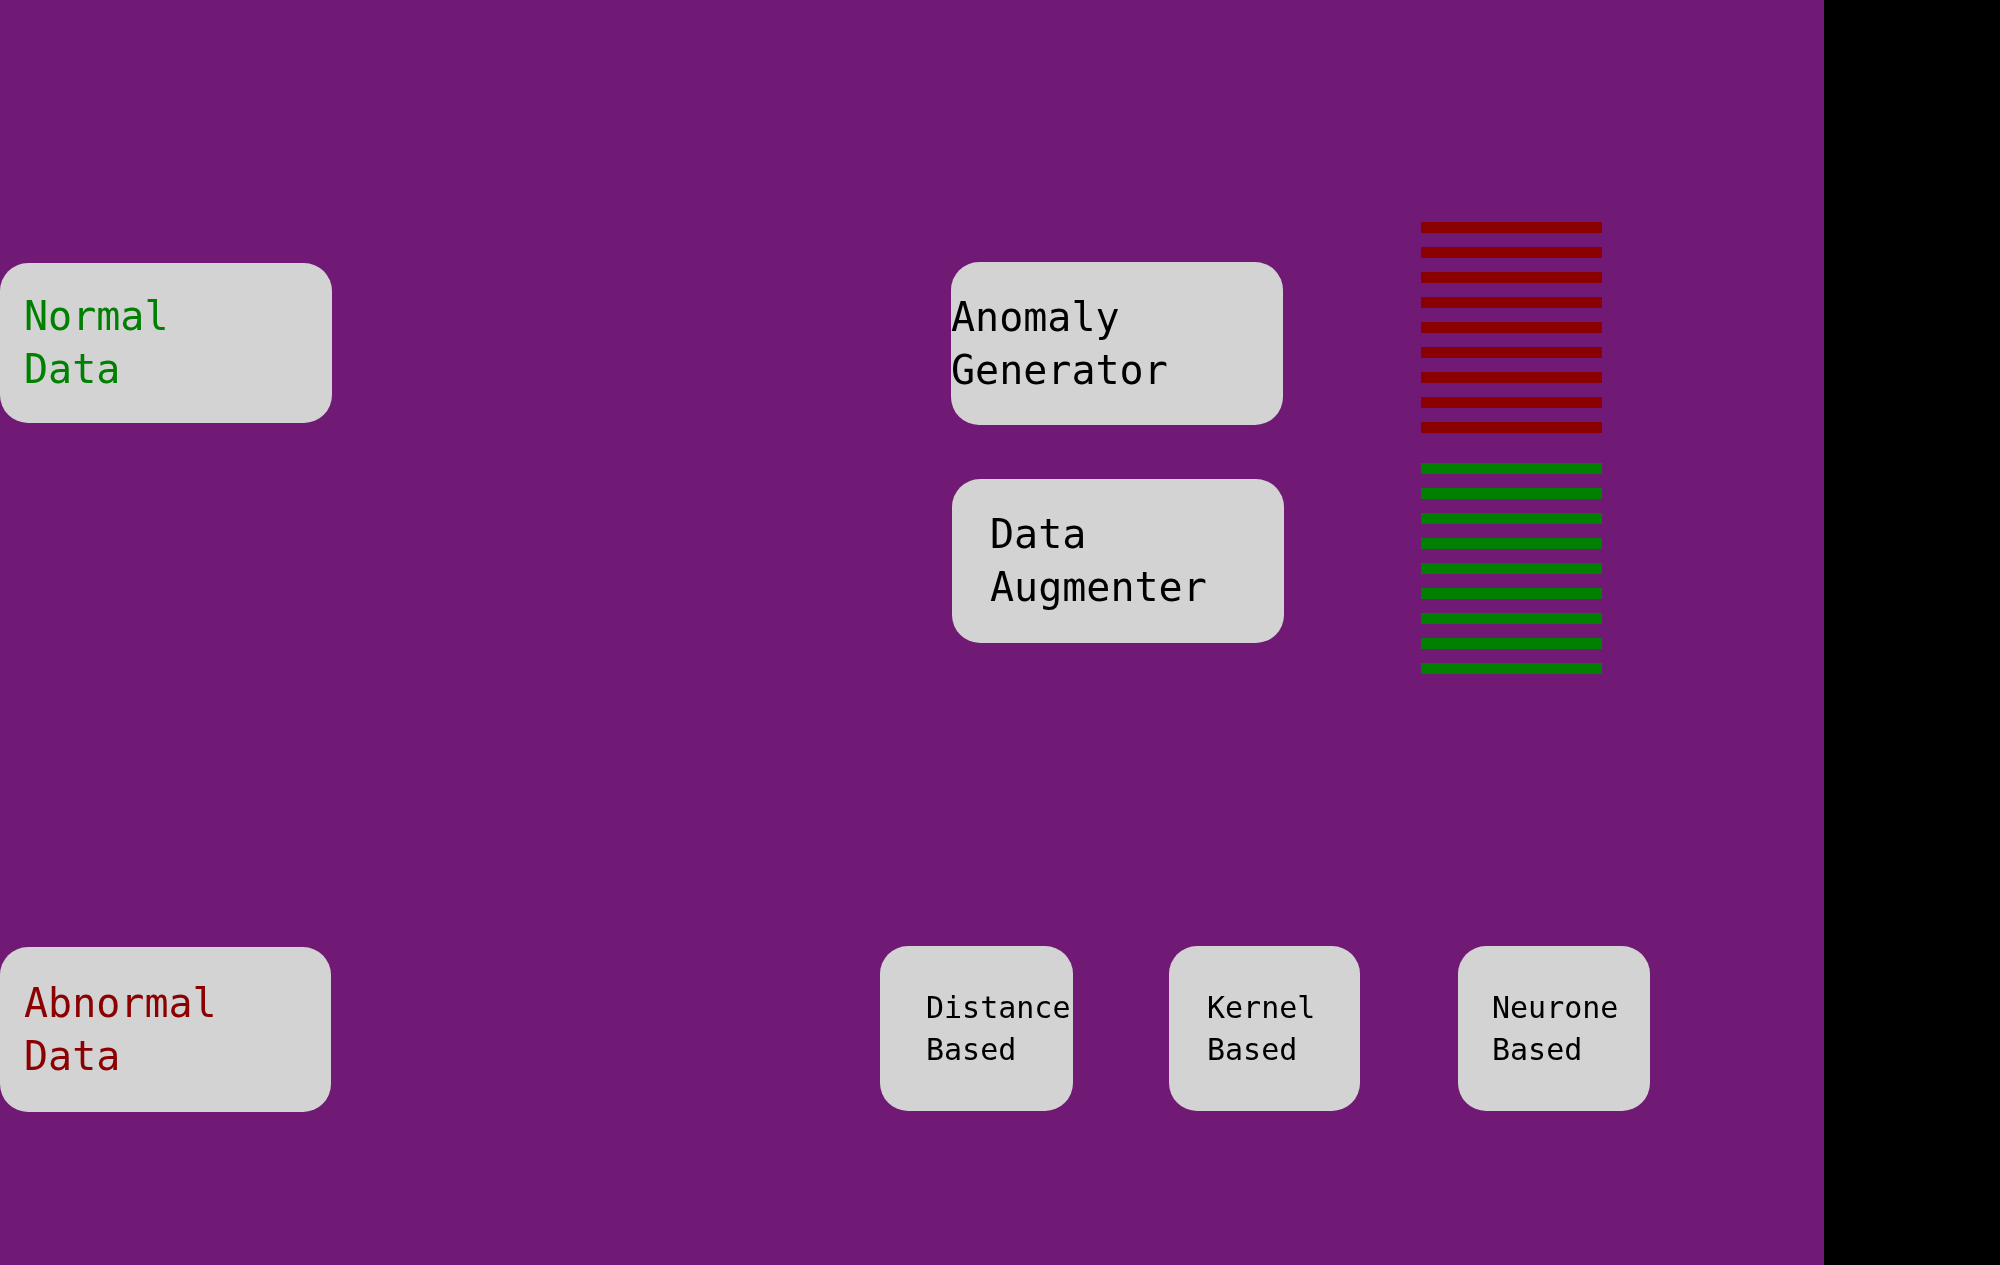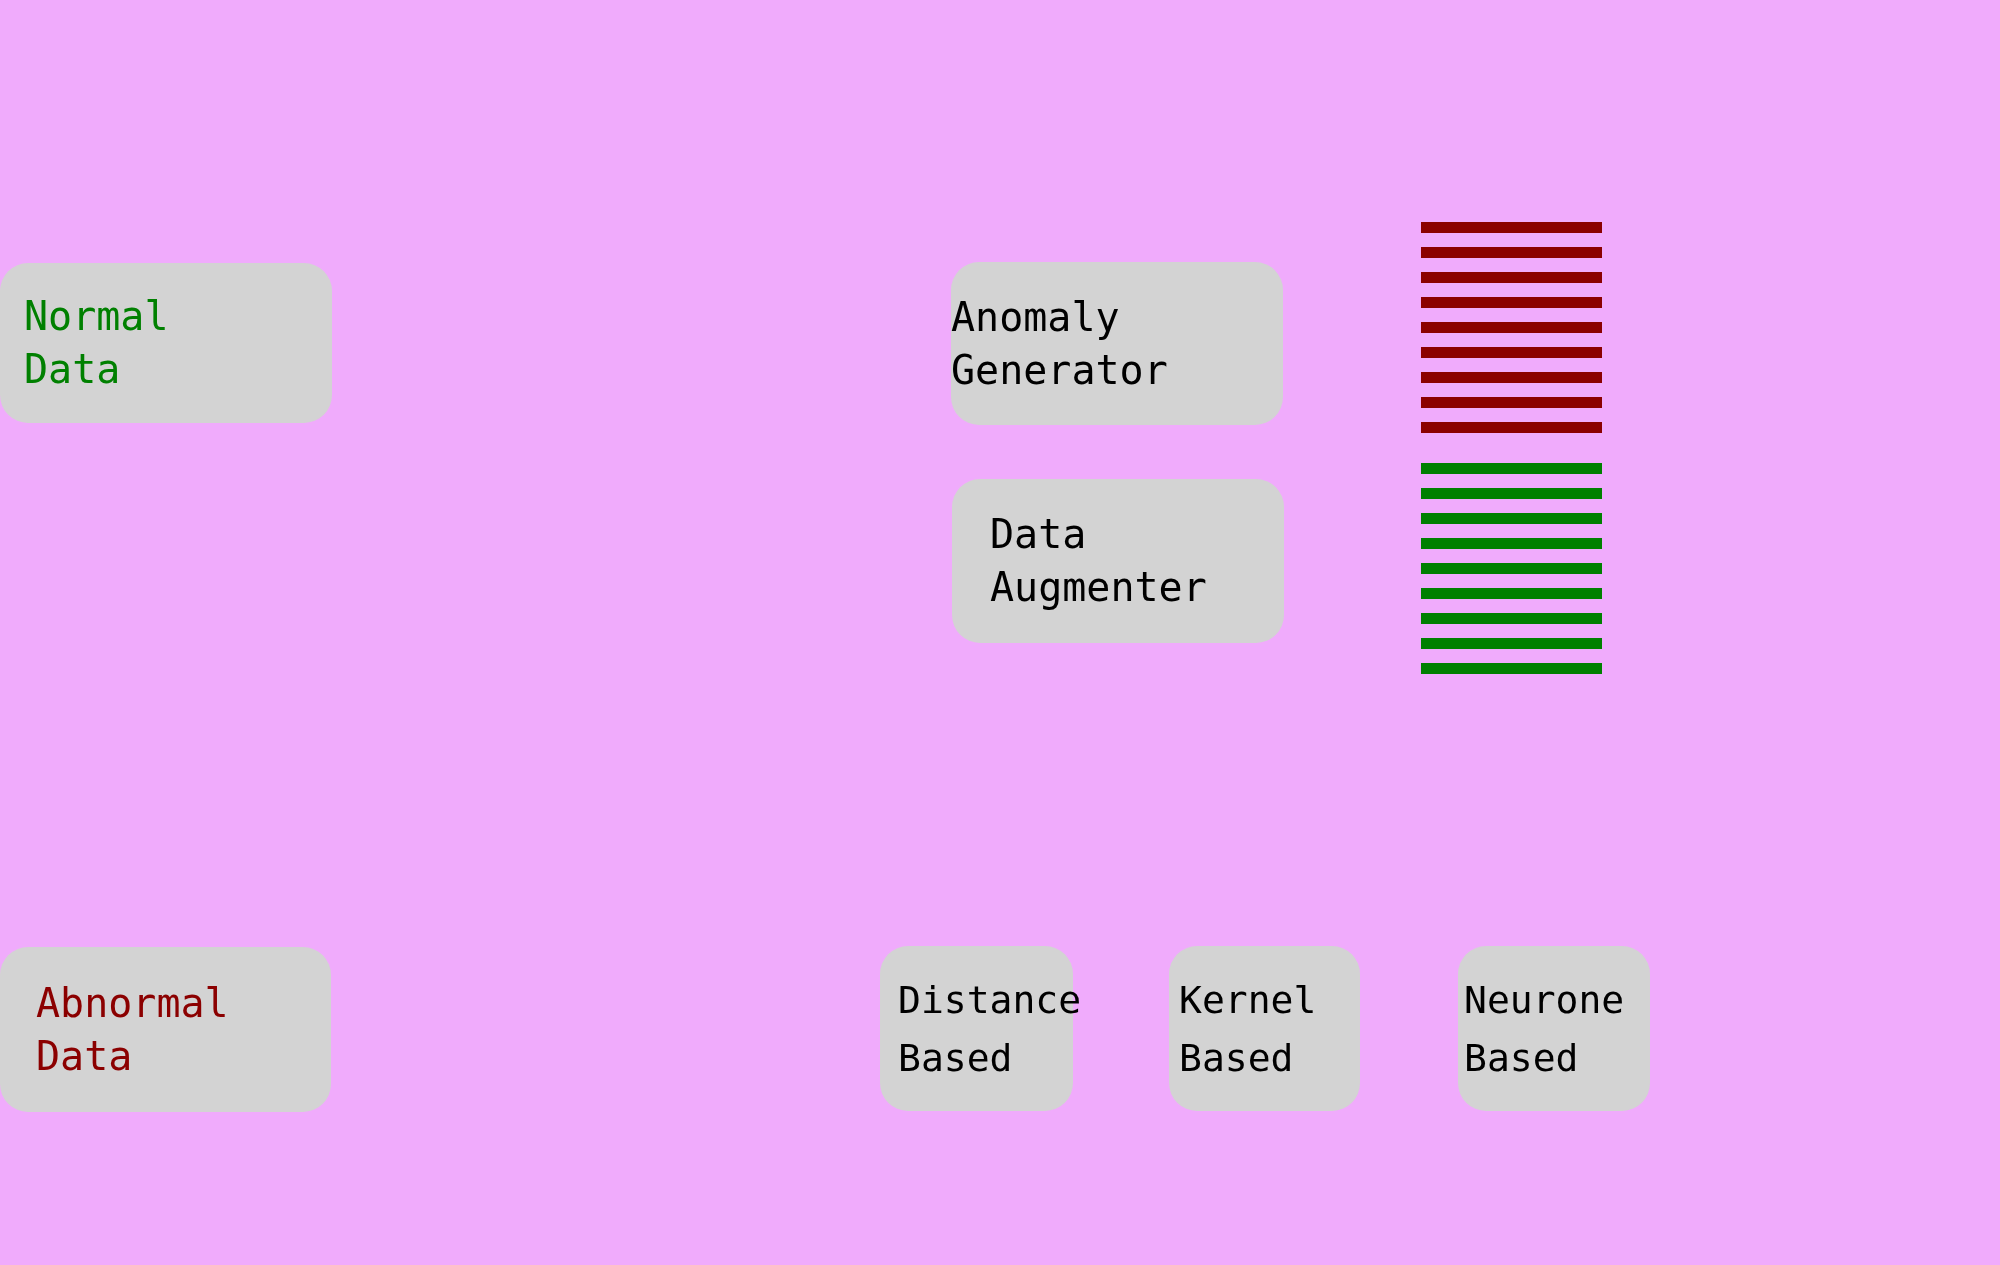--- a/index.html
+++ b/index.html
@@ -2,23 +2,23 @@
 <html><head>
 <meta charset="utf-8">
 <style>
   html, body {
     margin: 0;
     padding: 0;
     background: #000000;
   }
   #canvas {
     position: relative;
-    width: 2000px;
+    width: 1824px;
     height: 1265px;
-    background: #f0abfc;
+    background: #701a75;
     overflow: hidden;
     font-family: "DejaVu Sans Mono", "Liberation Mono", monospace;
   }
   .box {
     position: absolute;
     background: #d3d3d3;
     border-radius: 28px;
     display: flex;
     flex-direction: column;
     justify-content: center;
@@ -26,22 +26,23 @@
   }
   .box .lbl {
     white-space: pre-line;
     color: #000000;
   }
   .box.large .lbl {
     font-size: 40px;
     line-height: 53px;
   }
   .box.small .lbl {
-    font-size: 38px;
-    line-height: 58px;
+    font-size: 30px;
+    line-height: 42px;
+    margin-left: 28px;
   }
   .stripes {
     position: absolute;
     width: 181px;
     display: flex;
     flex-direction: column;
   }
   .stripe {
     width: 100%;
     height: 11px;
@@ -54,21 +55,21 @@
 </head>
 <body>
 
 <div id="canvas">
 
   <div class="box large" style="left:0px; top:263px; width:332px; height:160px; padding-left:24px;">
     <div class="lbl" style="color:#008000;">Normal
 Data</div>
   </div>
 
-  <div class="box large" style="left:0px; top:947px; width:331px; height:165px; padding-left:36px;">
+  <div class="box large" style="left:0px; top:947px; width:331px; height:165px; padding-left:24px;">
     <div class="lbl" style="color:#8b0000;">Abnormal
 Data</div>
   </div>
 
   <div class="box large" style="left:951px; top:262px; width:332px; height:163px; ">
     <div class="lbl">Anomaly
 Generator</div>
   </div>
 
   <div class="box large" style="left:952px; top:479px; width:332px; height:164px; padding-left:38px;">

